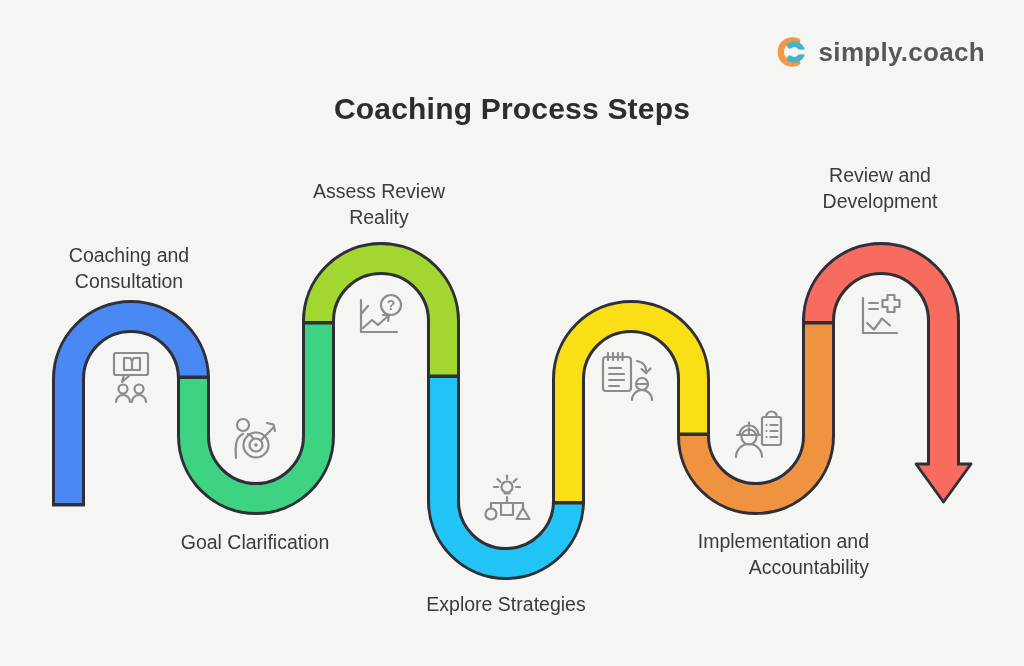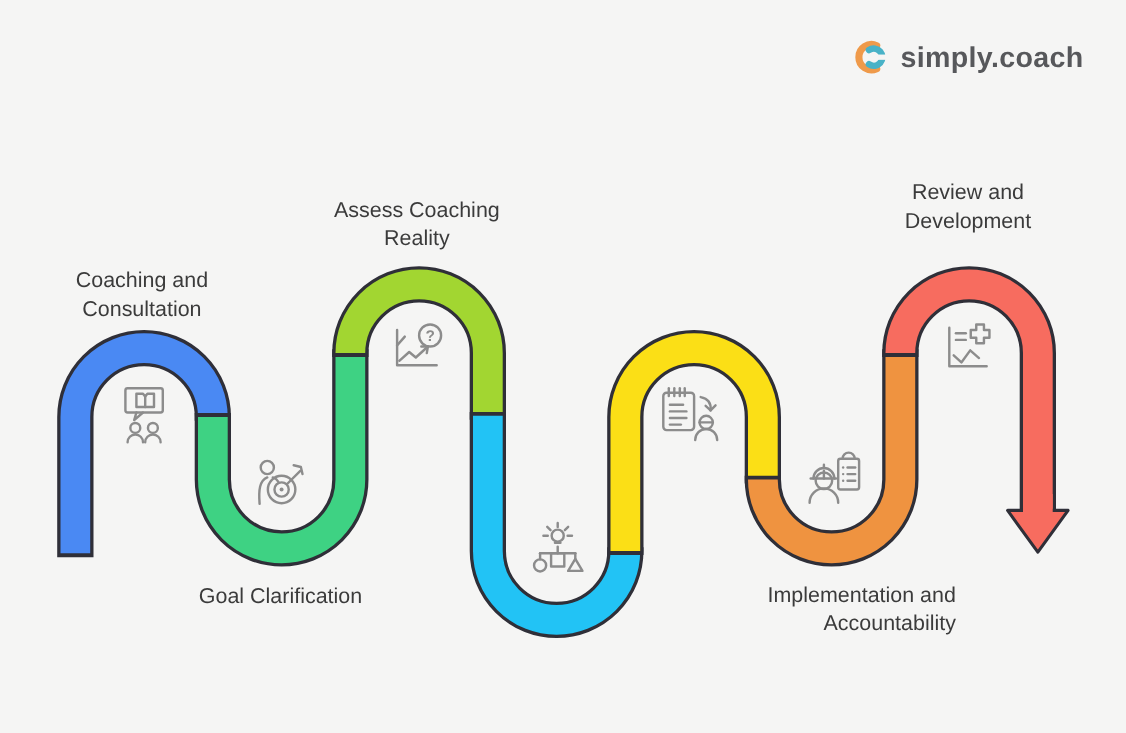--- a/index.html
+++ b/index.html
@@ -37,20 +37,21 @@
 
   <div class="logo">
     <svg width="34" height="34" viewBox="0 0 34 34">
       <path d="M 21,6.5 A 11.5 11.5 0 1 0 21,27.5" fill="none" stroke-width="6.5" stroke-linecap="round" stroke="#ef9a4a"></path>
       <path d="M 14,10.5 A 7.8 7.8 0 1 1 14,23.5" fill="none" stroke-width="6" stroke-linecap="round" stroke="#49b2c7"></path>
       <rect x="14.5" y="14.6" width="19" height="4.8" fill="#f5f5f4"></rect>
     </svg>
     <span class="logo-text">simply.coach</span>
   </div>
 
+  <div class="title">Coaching Process Steps</div>
 
   <svg width="1024" height="666" viewBox="0 0 1024 666" style="position:absolute;left:0;top:0;">
 
     <g>
       <path class="seg under" d="M 68.5 506.5 L 68.5 379 A 62.5 62.5 0 0 1 193.5 379 L 193.5 382.5" stroke="#2f2f38"></path>
       <path class="seg color" d="M 68.5 503 L 68.5 379 A 62.5 62.5 0 0 1 193.5 379" stroke="#4a89f3"></path>
     </g>
 
     <g>
       <path class="seg under" d="M 193.5 375.5 L 193.5 436 A 62.5 62.5 0 0 0 318.5 436 L 318.5 317.5" stroke="#2f2f38"></path>
@@ -172,16 +173,17 @@
       <path d="M -17,-19 V 16 H 17"></path>
       <path d="M -11,-14 h 9"></path>
       <path d="M -11,-8 h 9"></path>
       <path d="M -13,6 L -6,12.5 L 2,1.5 L 10,8.5"></path>
       <path d="M 7.5,-22 h 7 v 5 h 5 v 7 h -5 v 5 h -7 v -5 h -5 v -7 h 5 Z"></path>
     </g>
   </svg>
 
   <div class="step-label" style="left:29px;top:242px;width:200px;">Coaching and Consultation</div>
   <div class="step-label" style="left:135px;top:529px;width:240px;">Goal Clarification</div>
-  <div class="step-label" style="left:289px;top:178px;width:180px;">Assess Coaching Reality</div>
+  <div class="step-label" style="left:289px;top:178px;width:180px;">Assess Review Reality</div>
+  <div class="step-label" style="left:386px;top:591px;width:240px;">Explore Strategies</div>
   <div class="step-label" style="left:639px;top:528px;width:230px;text-align:right;">Implementation and Accountability</div>
   <div class="step-label" style="left:790px;top:162px;width:180px;">Review and Development</div>
 </div>
 
 </body></html>

